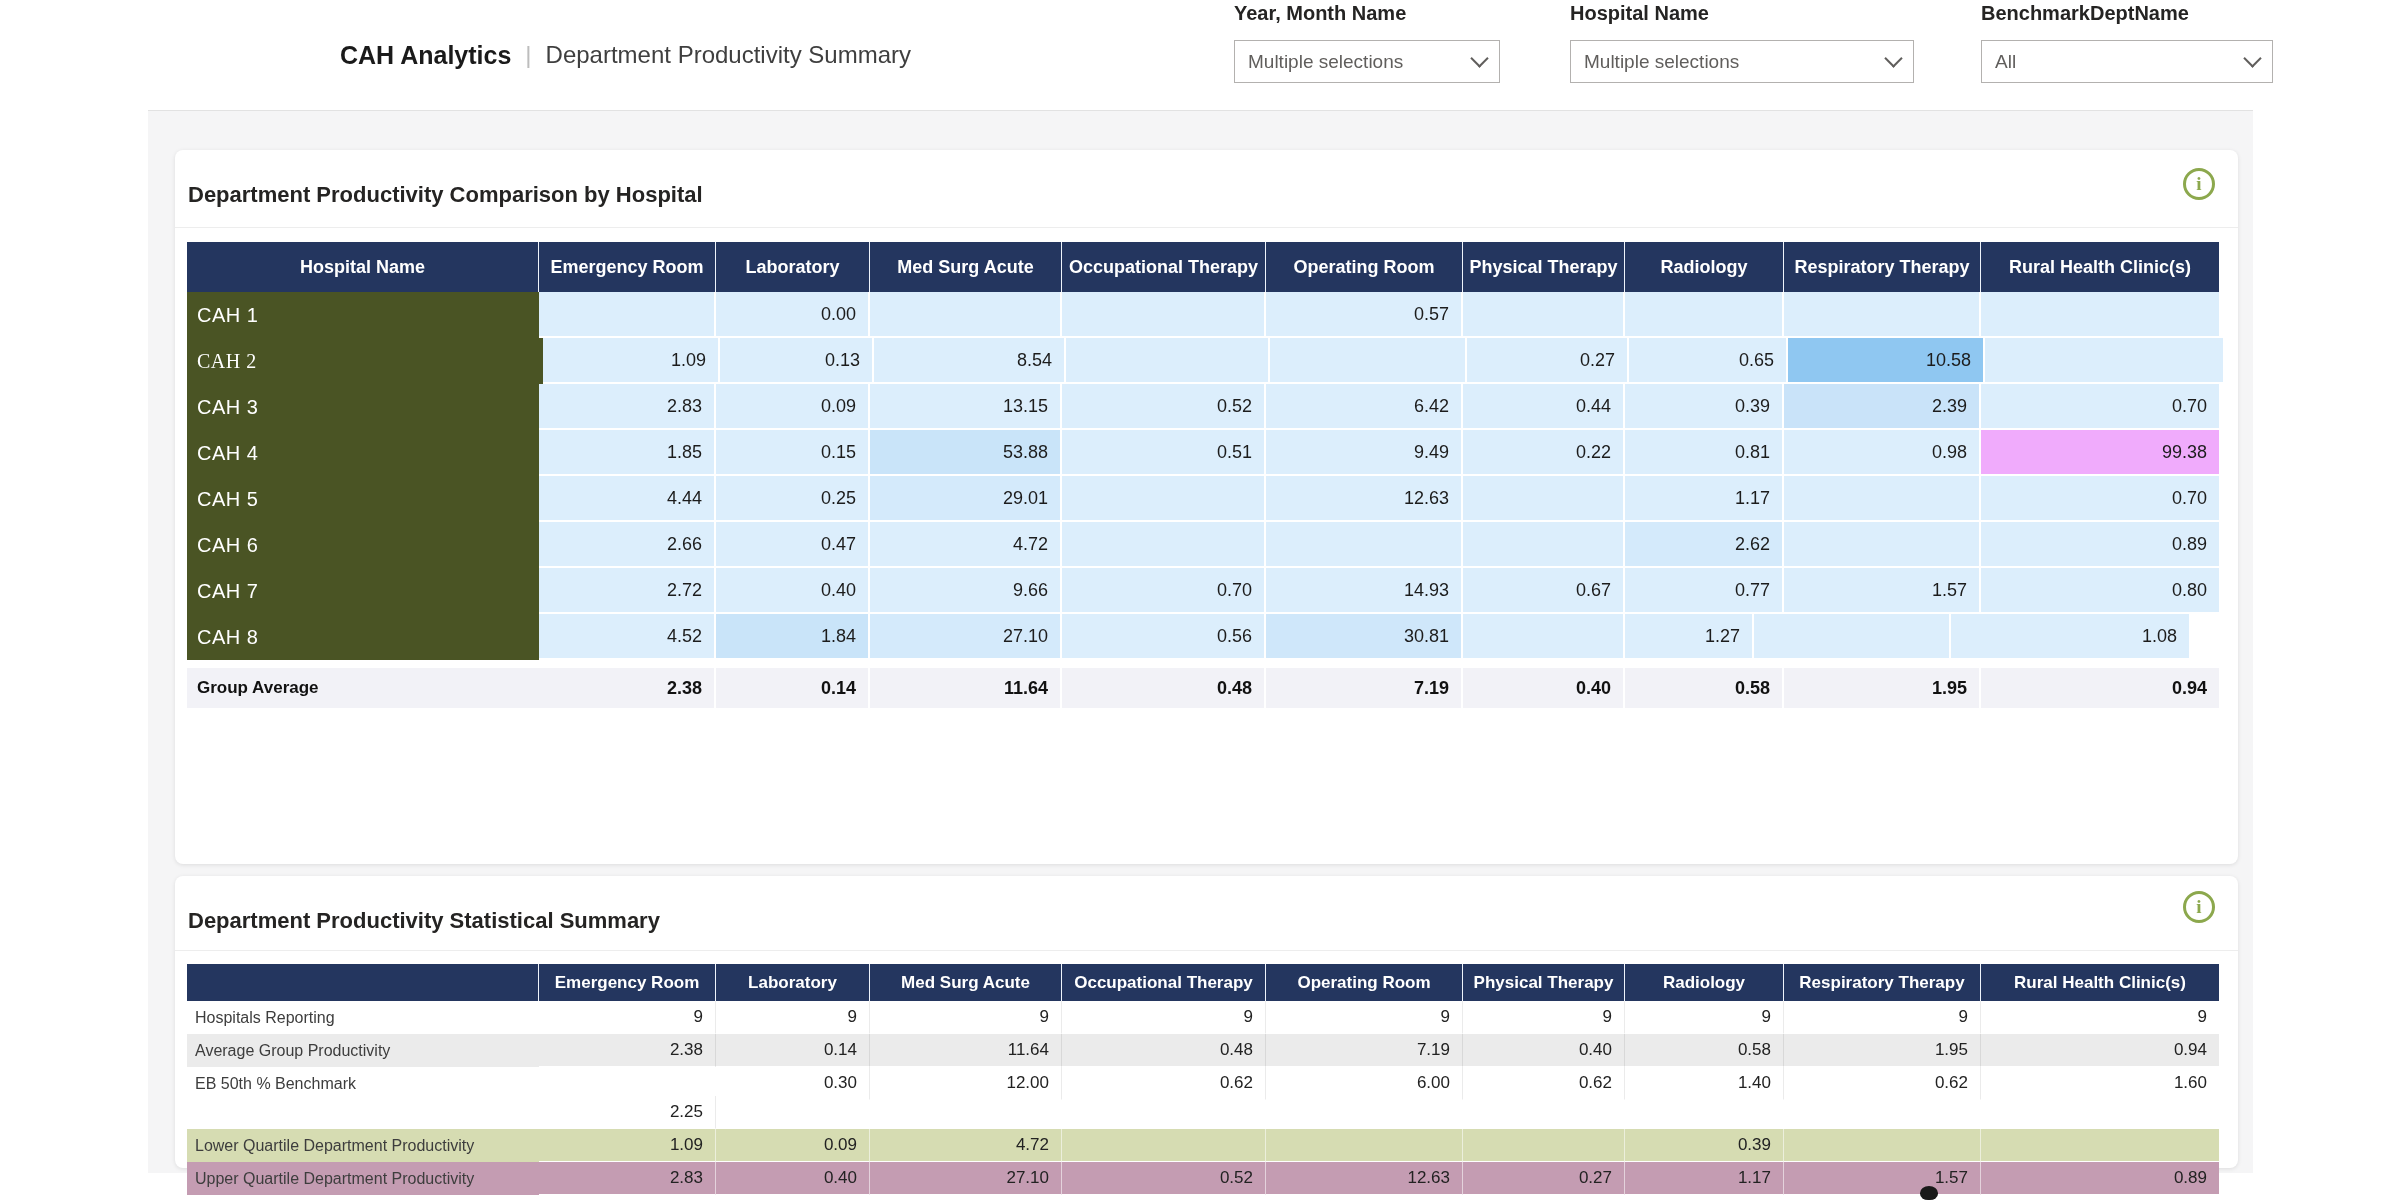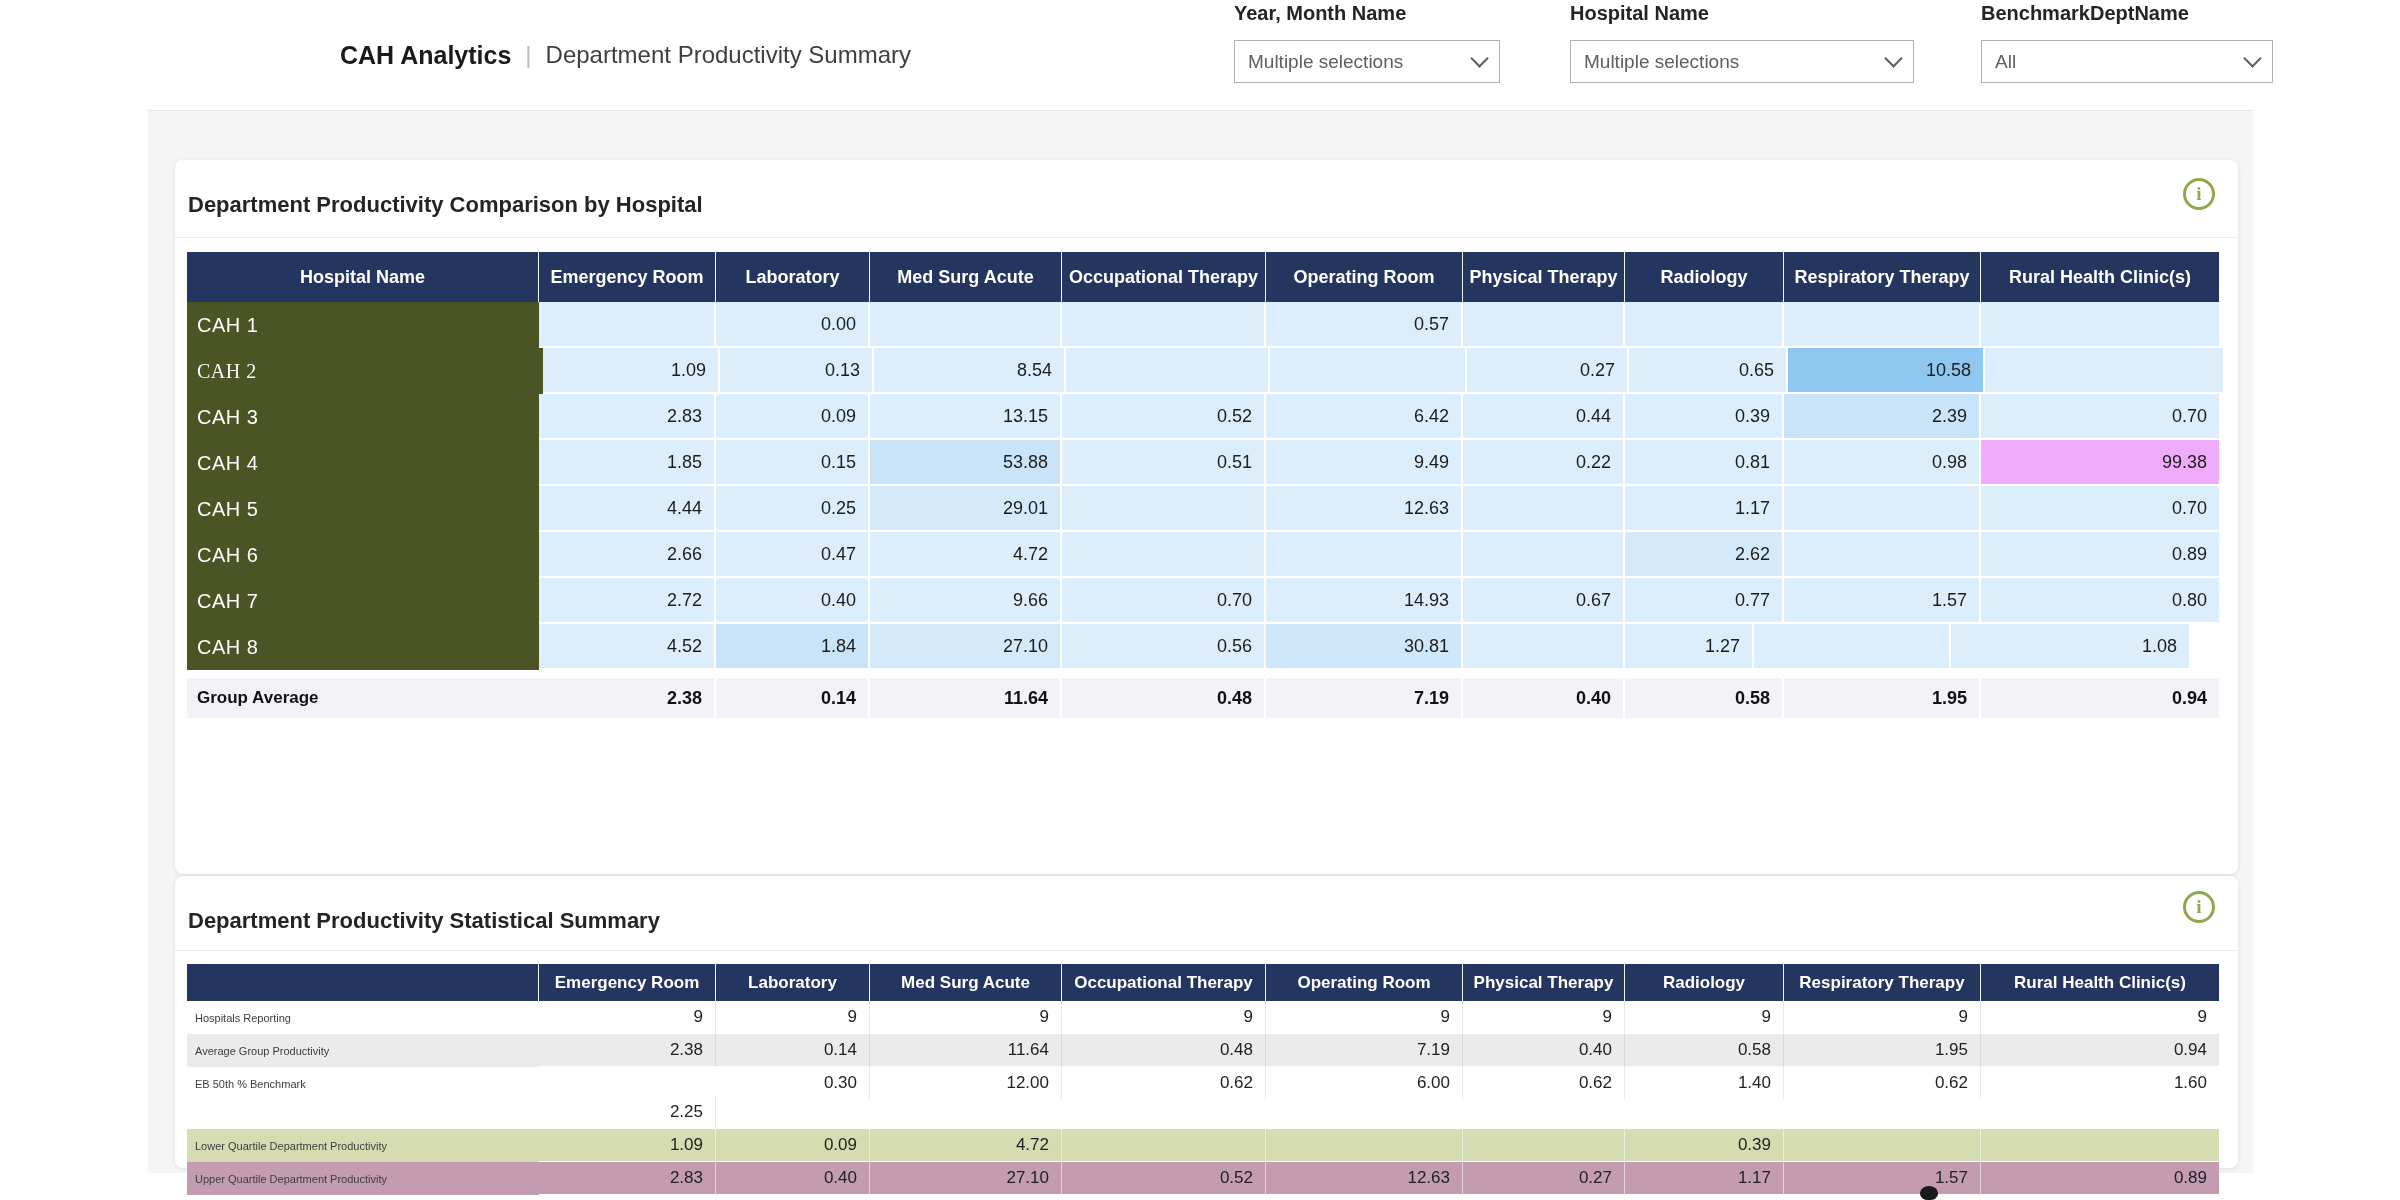--- a/index.html
+++ b/index.html
@@ -18,21 +18,21 @@
   .dropdown{position:absolute;top:40px;height:43px;background:#fff;border:1px solid #b3b1af;
             display:flex;align-items:center;justify-content:space-between;padding:0 13px;box-sizing:border-box;cursor:pointer;}
   .dd-value{font-size:19px;color:#605e5c;white-space:nowrap;overflow:hidden;}
   .chev{width:11px;height:11px;border-right:2px solid #605e5c;border-bottom:2px solid #605e5c;
         transform:rotate(45deg);margin-top:-6px;flex:none;}
 
   
   #top-divider{position:absolute;left:148px;top:110px;width:2105px;height:1px;background:#e2e2e2;}
   #canvas{position:absolute;left:148px;top:111px;width:2105px;height:1062px;background:#F5F5F6;}
   .card{position:absolute;background:#fff;border-radius:8px;box-shadow:0 1px 4px rgba(0,0,0,.10);}
-  #card1{left:175px;top:160px;width:2063px;height:714px;}
+  #card1{left:175px;top:150px;width:2063px;height:714px;}
   #card2{left:175px;top:876px;width:2063px;height:292px;}
   .section-title{position:absolute;left:13px;top:14px;font-size:22px;font-weight:700;color:#252423;}
   .card-divider{position:absolute;left:0;right:0;height:1px;background:#ededed;}
   #card1 .card-divider{top:77px;} #card2 .card-divider{top:74px;}
   .info-btn{position:absolute;left:2008px;width:32px;height:32px;border-radius:50%;background:#fff;
             border:3px solid var(--accent-green,#8CA84D);color:var(--accent-green,#8CA84D);
             display:flex;align-items:center;justify-content:center;
             font-family:"Liberation Serif",serif;font-size:19px;font-weight:700;box-sizing:border-box;cursor:pointer;}
   #card1 .info-btn{top:18px;} #card2 .info-btn{top:15px;}
 
@@ -56,21 +56,21 @@
          display:flex;align-items:center;justify-content:flex-end;padding-right:12px;
          border-right:2px solid #fff;box-sizing:border-box;}
   .trow .tcell:last-child{border-right:none;}
 
   
   #sum-table{position:absolute;left:12px;top:88px;width:2032px;}
   .shcell{height:37px;background:var(--navy-header,#24365F);color:#fff;font-weight:700;font-size:17px;
           display:flex;align-items:center;justify-content:center;text-align:center;
           border-right:1px solid #eef3fa;box-sizing:border-box;}
   .trow .shcell:last-child{border-right:none;}
-  .slabel{height:33px;font-size:11px;color:#3d3d3d;display:flex;align-items:center;padding-left:8px;box-sizing:border-box;}
+  .slabel{height:33px;font-size:16px;color:#3d3d3d;display:flex;align-items:center;padding-left:8px;box-sizing:border-box;}
   .svcell{height:33px;font-size:17px;color:#222;display:flex;align-items:center;justify-content:flex-end;
           padding-right:12px;border-right:1px solid rgba(0,0,0,.08);border-bottom:1px solid #fff;box-sizing:border-box;}
   .tinted .svcell{border-right:1px solid rgba(255,255,255,.55);}
   .trow .svcell:last-child{border-right:none;}
 
   #cursor-artifact{position:absolute;left:1920px;top:1186px;width:18px;height:14px;background:#1a1a1a;
                    border-radius:50% 50% 45% 45%;}
 </style>
 </head>
 <body>

